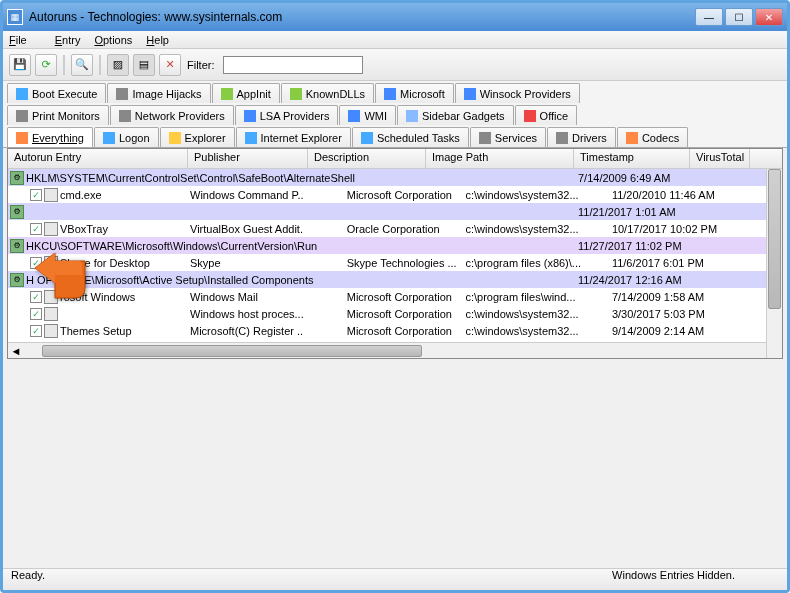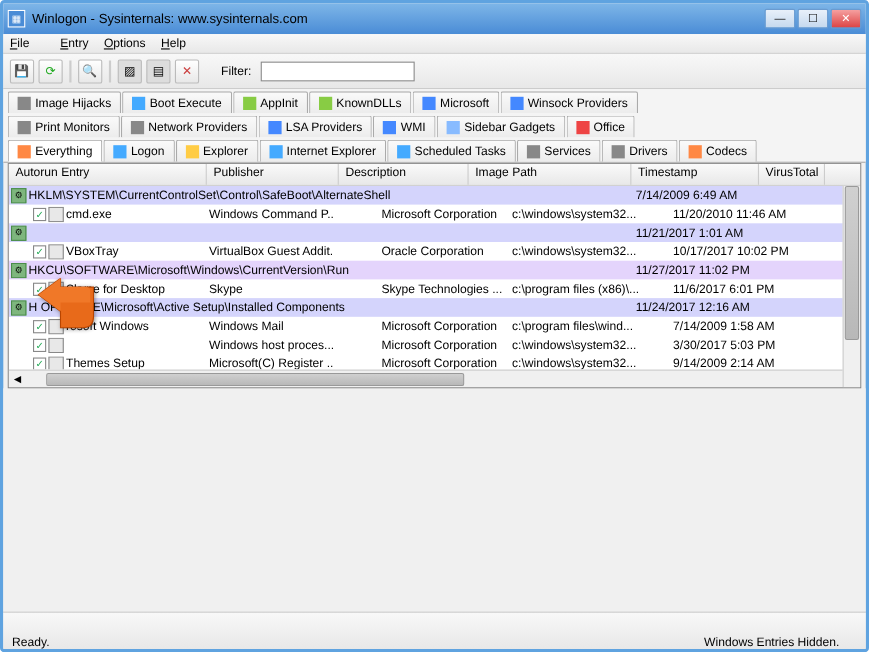--- a/index.html
+++ b/index.html
@@ -10,25 +10,25 @@
 .titlebar .title { flex: 1; font-size: 12px; }
 .winbtns { display: flex; gap: 2px; }
 .winbtn { width: 28px; height: 18px; background: linear-gradient(#e8f0fa, #c5d9ee); border: 1px solid #6a9bd0; border-radius: 2px; display: flex; align-items: center; justify-content: center; font-size: 10px; cursor: pointer; }
 .winbtn.close { background: linear-gradient(#f5a0a0, #d44); color: #fff; }
 .menubar { background: linear-gradient(#f8f8f8, #e8e8e8); height: 18px; display: flex; align-items: center; padding: 0 6px; border-bottom: 1px solid #ccc; }
 .menubar span { margin-right: 14px; cursor: pointer; }
 .menubar span u { text-decoration: underline; }
 .toolbar { background: linear-gradient(#f8f8f8, #e8e8e8); height: 32px; display: flex; align-items: center; padding: 0 6px; gap: 4px; border-bottom: 1px solid #ccc; }
 .tbtn { width: 22px; height: 22px; background: linear-gradient(#fff, #e8e8e8); border: 1px solid #bbb; border-radius: 2px; display: flex; align-items: center; justify-content: center; cursor: pointer; font-size: 11px; }
 .tsep { width: 2px; height: 20px; background: #ccc; margin: 0 2px; }
-.filterlbl { margin-left: 16px; margin-right: 4px; }
+.filterlbl { margin-left: 2px; margin-right: 4px; }
 .filterbox { width: 140px; height: 18px; border: 1px solid #888; background: #fff; }
 .tabstrip { background: #f4f4f4; padding: 2px 4px 0 4px; display: flex; flex-wrap: wrap; gap: 1px; border-bottom: 1px solid #aaa; }
 .tab { background: linear-gradient(#fafafa, #ececec); border: 1px solid #aaa; border-bottom: none; padding: 2px 8px; height: 20px; display: flex; align-items: center; gap: 4px; font-size: 11px; cursor: pointer; border-radius: 2px 2px 0 0; }
-.tab.active { background: #fff; }
+.tab.active { background: #fff; text-decoration: underline; }
 .tabicon { width: 12px; height: 12px; display: inline-block; }
 .listarea { flex: 1; background: #fff; overflow: hidden; position: relative; display: flex; flex-direction: column; border: 1px solid #888; margin: 0 4px; }
 .colhead { display: flex; background: linear-gradient(#fafafa, #e8e8e8); border-bottom: 1px solid #ccc; height: 20px; font-size: 11px; }
 .colhead div { border-right: 1px solid #ccc; padding: 2px 6px; overflow: hidden; white-space: nowrap; }
 .rows { flex: 1; overflow-y: hidden; overflow-x: auto; }
 .row { display: flex; height: 17px; align-items: center; font-size: 11px; white-space: nowrap; }
 .row.group { background: #d4d4fc; }
 .row.hkcu { background: #e4d4fc; color: #000; }
 .row .c0 { width: 180px; overflow: hidden; padding-left: 2px; display: flex; align-items: center; gap: 2px; }
 .row .c1 { width: 118px; overflow: hidden; padding-left: 4px; }
@@ -36,33 +36,33 @@
 .row .c3 { width: 148px; overflow: hidden; padding-left: 4px; }
 .row .c4 { width: 116px; overflow: hidden; padding-left: 4px; }
 .row .c5 { width: 60px; overflow: hidden; padding-left: 4px; }
 .chk { width: 12px; height: 12px; border: 1px solid #888; background: #fff; display: inline-flex; align-items: center; justify-content: center; font-size: 9px; color: #2a5; margin-left: 20px; }
 .regicon { width: 14px; height: 14px; display: inline-block; background: #7eb67e; border: 1px solid #4a8c4a; font-size: 8px; text-align: center; line-height: 12px; }
 .fileicon { width: 14px; height: 14px; display: inline-block; background: #e8e8e8; border: 1px solid #888; font-size: 8px; }
 .scrollv { position: absolute; right: 0; top: 20px; bottom: 0; width: 16px; background: #f0f0f0; border-left: 1px solid #ccc; }
 .scrollthumb { position: absolute; left: 1px; right: 1px; top: 0; height: 140px; background: linear-gradient(#d0d0d0, #b8b8b8); border: 1px solid #999; border-radius: 2px; }
 .hscroll { height: 16px; background: #f0f0f0; border-top: 1px solid #ccc; display: flex; align-items: center; }
 .hscroll .hthumb { margin-left: 18px; width: 380px; height: 12px; background: linear-gradient(#d0d0d0, #b8b8b8); border: 1px solid #999; border-radius: 2px; }
-.statusbar { height: 34px; background: linear-gradient(#f8f8f8, #e8e8e8); border-top: 1px solid #ccc; display: flex; align-items: flex-end; padding: 0 8px; font-size: 11px; }
+.statusbar { height: 22px; background: linear-gradient(#f8f8f8, #e8e8e8); border-top: 1px solid #ccc; display: flex; align-items: flex-start; padding: 0 8px; font-size: 11px; gap: 28px; }
 .statusbar .s1 { flex: 1; }
 .arrow { position: absolute; left: 30px; top: 253px; width: 60px; height: 50px; z-index: 10; pointer-events: none; }
 .arrow svg { filter: drop-shadow(1px 1px 2px rgba(0,0,0,0.4)); }
 .grip { width: 16px; height: 16px; }
 </style>
 </head>
 <body>
 
 <div class="window">
   <div class="titlebar">
     <span class="appicon">▦</span>
-    <span class="title">Winlogon - Sysinternals: www.sysinternals.com</span>
+    <span class="title">Autoruns - Technologies: www.sysinternals.com</span>
     <div class="winbtns">
       <div class="winbtn">—</div>
       <div class="winbtn">☐</div>
       <div class="winbtn close">✕</div>
     </div>
   </div>
 
   <div class="menubar">
     <span><u>F</u><span>ile</span></span>
     <span><u>E</u>ntry</span>
@@ -78,26 +78,26 @@
     <div class="tsep"></div>
     <div class="tbtn" style="background:#ddd">▨</div>
     <div class="tbtn" style="background:#ddd">▤</div>
     <div class="tbtn" style="color:#c44">✕</div>
     <span class="filterlbl">Filter:</span>
     <input class="filterbox" type="text" style="">
   </div>
 
   <div class="tabstrip" id="tabs">
       <div class="tab">
-        <span class="tabicon" style="background: rgb(136, 136, 136);"></span>
-        <span>Image Hijacks</span>
-      </div>
-      <div class="tab">
         <span class="tabicon" style="background: rgb(68, 170, 255);"></span>
         <span>Boot Execute</span>
+      </div>
+      <div class="tab">
+        <span class="tabicon" style="background: rgb(136, 136, 136);"></span>
+        <span>Image Hijacks</span>
       </div>
       <div class="tab">
         <span class="tabicon" style="background: rgb(136, 204, 68);"></span>
         <span>AppInit</span>
       </div>
       <div class="tab">
         <span class="tabicon" style="background: rgb(136, 204, 68);"></span>
         <span>KnownDLLs</span>
       </div>
       <div class="tab">

